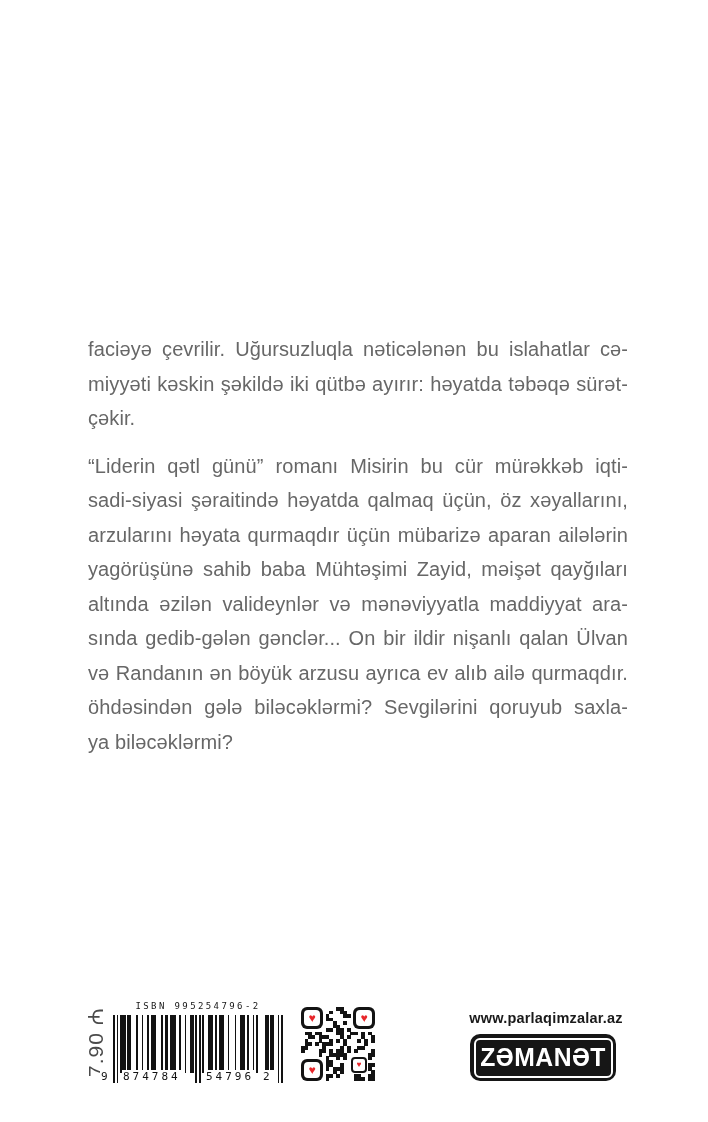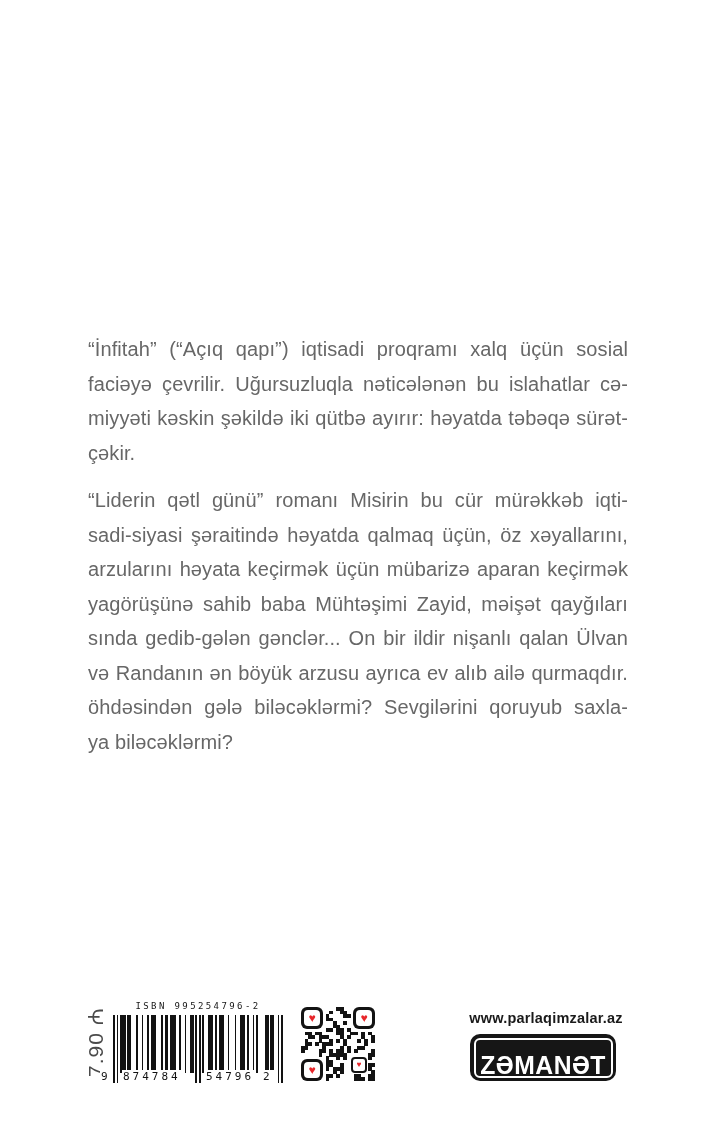--- a/index.html
+++ b/index.html
@@ -78,49 +78,49 @@
   .mini-marker .heart { color:var(--heart,#e8262a); font-size:8px; line-height:1; }
 
   .website {
     position:absolute; left:466px; top:1010px; width:160px; text-align:center;
     font-weight:bold; font-size:14.5px; letter-spacing:0.2px; color:#1a1a1a;
     white-space:nowrap;
   }
   .logo {
     position:absolute; left:470px; top:1034px; width:146px; height:47px;
     background:var(--logo-bg,#161616); border-radius:10px;
-    display:flex; align-items:flex-end; justify-content:center;
+    display:flex; align-items:center; justify-content:center;
   }
   .logo::before {
     content:""; position:absolute; inset:3.5px; border:2.5px solid #fff;
     border-radius:6px; pointer-events:none;
   }
   .logo .logo-text {
     color:#fff; font-weight:bold; font-size:26px; letter-spacing:0.5px;
     transform:scaleX(.95); white-space:nowrap;
   }
 </style>
 </head>
 <body>
 
 <div class="page">
 
 
   <div class="synopsis">
     <div class="para">
-        <div class="text-line">“İnfitah” (“Açıq qapı”) iqtisadi proqramı xalq üçün sosial</div>
         <div class="text-line">faciəyə çevrilir. Uğursuzluqla nəticələnən bu islahatlar cə-</div>
         <div class="text-line">miyyəti kəskin şəkildə iki qütbə ayırır: həyatda təbəqə sürət-</div>
         <div class="text-line last">çəkir.</div>
       </div>
     <div class="para">
         <div class="text-line">“Liderin qətl günü” romanı Misirin bu cür mürəkkəb iqti-</div>
         <div class="text-line">sadi-siyasi şəraitində həyatda qalmaq üçün, öz xəyallarını,</div>
-        <div class="text-line">arzularını həyata keçirmək üçün mübarizə aparan keçirmək</div>
+        <div class="text-line">arzularını həyata qurmaqdır üçün mübarizə aparan ailələrin</div>
         <div class="text-line">yagörüşünə sahib baba Mühtəşimi Zayid, məişət qayğıları</div>
+        <div class="text-line">altında əzilən valideynlər və mənəviyyatla maddiyyat ara-</div>
         <div class="text-line">sında gedib-gələn gənclər... On bir ildir nişanlı qalan Ülvan</div>
         <div class="text-line">və Randanın ən böyük arzusu ayrıca ev alıb ailə qurmaqdır.</div>
         <div class="text-line">öhdəsindən gələ biləcəklərmi? Sevgilərini qoruyub saxla-</div>
         <div class="text-line last">ya biləcəklərmi?</div>
       </div>
   </div>
 
   <div class="price">7.90 ₼</div>
 
   <div class="barcode">

